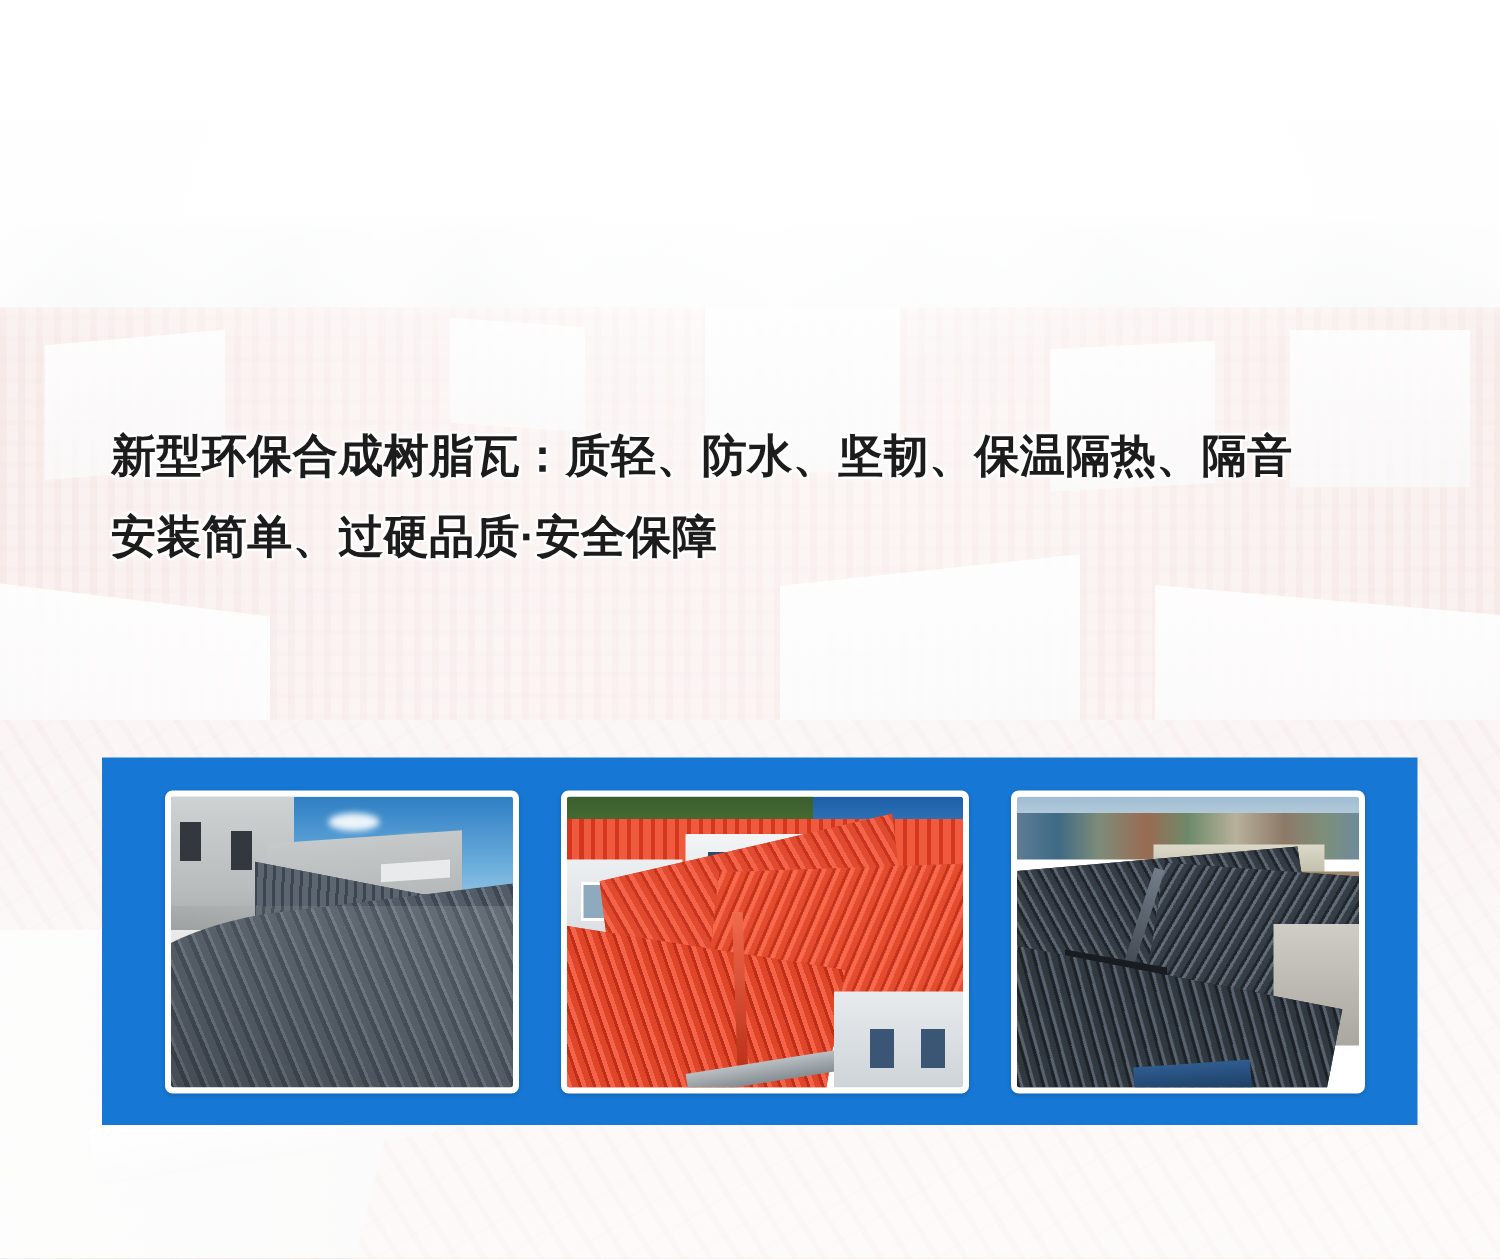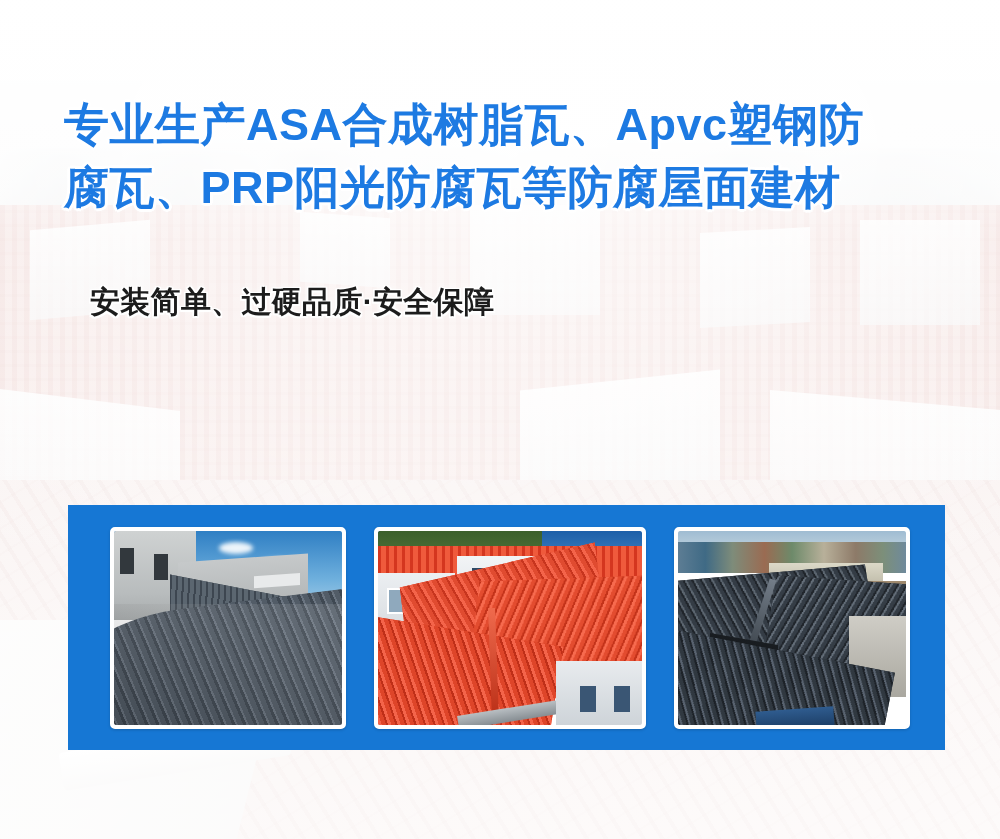--- a/index.html
+++ b/index.html
@@ -144,21 +144,21 @@
     line-height:57px;
     color:#1c1c1c;
     letter-spacing:.3px;
     text-shadow:
       1.5px 0 0 #fff, -1.5px 0 0 #fff, 0 1.5px 0 #fff, 0 -1.5px 0 #fff,
       1.5px 1.5px 0 #fff, -1.5px 1.5px 0 #fff,
       1.5px -1.5px 0 #fff, -1.5px -1.5px 0 #fff,
       0 0 6px rgba(255,255,255,.9);
     white-space:nowrap;
   }
-  .subline.tight { line-height:52px;margin-left:16px; }
+  .subline.tight { line-height:52px; }
 
   
   .gallery {
     position:absolute;
     left:68px; top:505px;
     width:877px; height:245px;
     background:#1677d4;
     display:flex;
     align-items:center;
     padding:0 42px;
@@ -393,24 +393,23 @@
     <div class="bg-bldg bb8"></div>
     <div class="bg-diag"></div>
     <div class="bg-wedge"></div>
     <div class="bg-ridge"></div>
     <div class="bg-wash"></div>
     <div class="bg-wash2"></div>
   </div>
 
   <div class="content">
 
-    <h1 class="headline">专业生产ASA合成树脂瓦、Apvc塑钢防
-腐瓦、PRP阳光防腐瓦等防腐屋面建材</h1>
 
     <div class="subcopy">
+      <div class="subline">新型环保合成树脂瓦：质轻、防水、坚韧、保温隔热、隔音</div>
       <div class="subline tight">安装简单、过硬品质·安全保障</div>
     </div>
 
     <div class="gallery">
 
       <div class="photo p1">
         <div class="photo-inner">
           <div class="sky-blue"></div>
           <div class="cloud c1"></div>
           <div class="cloud c2"></div>

